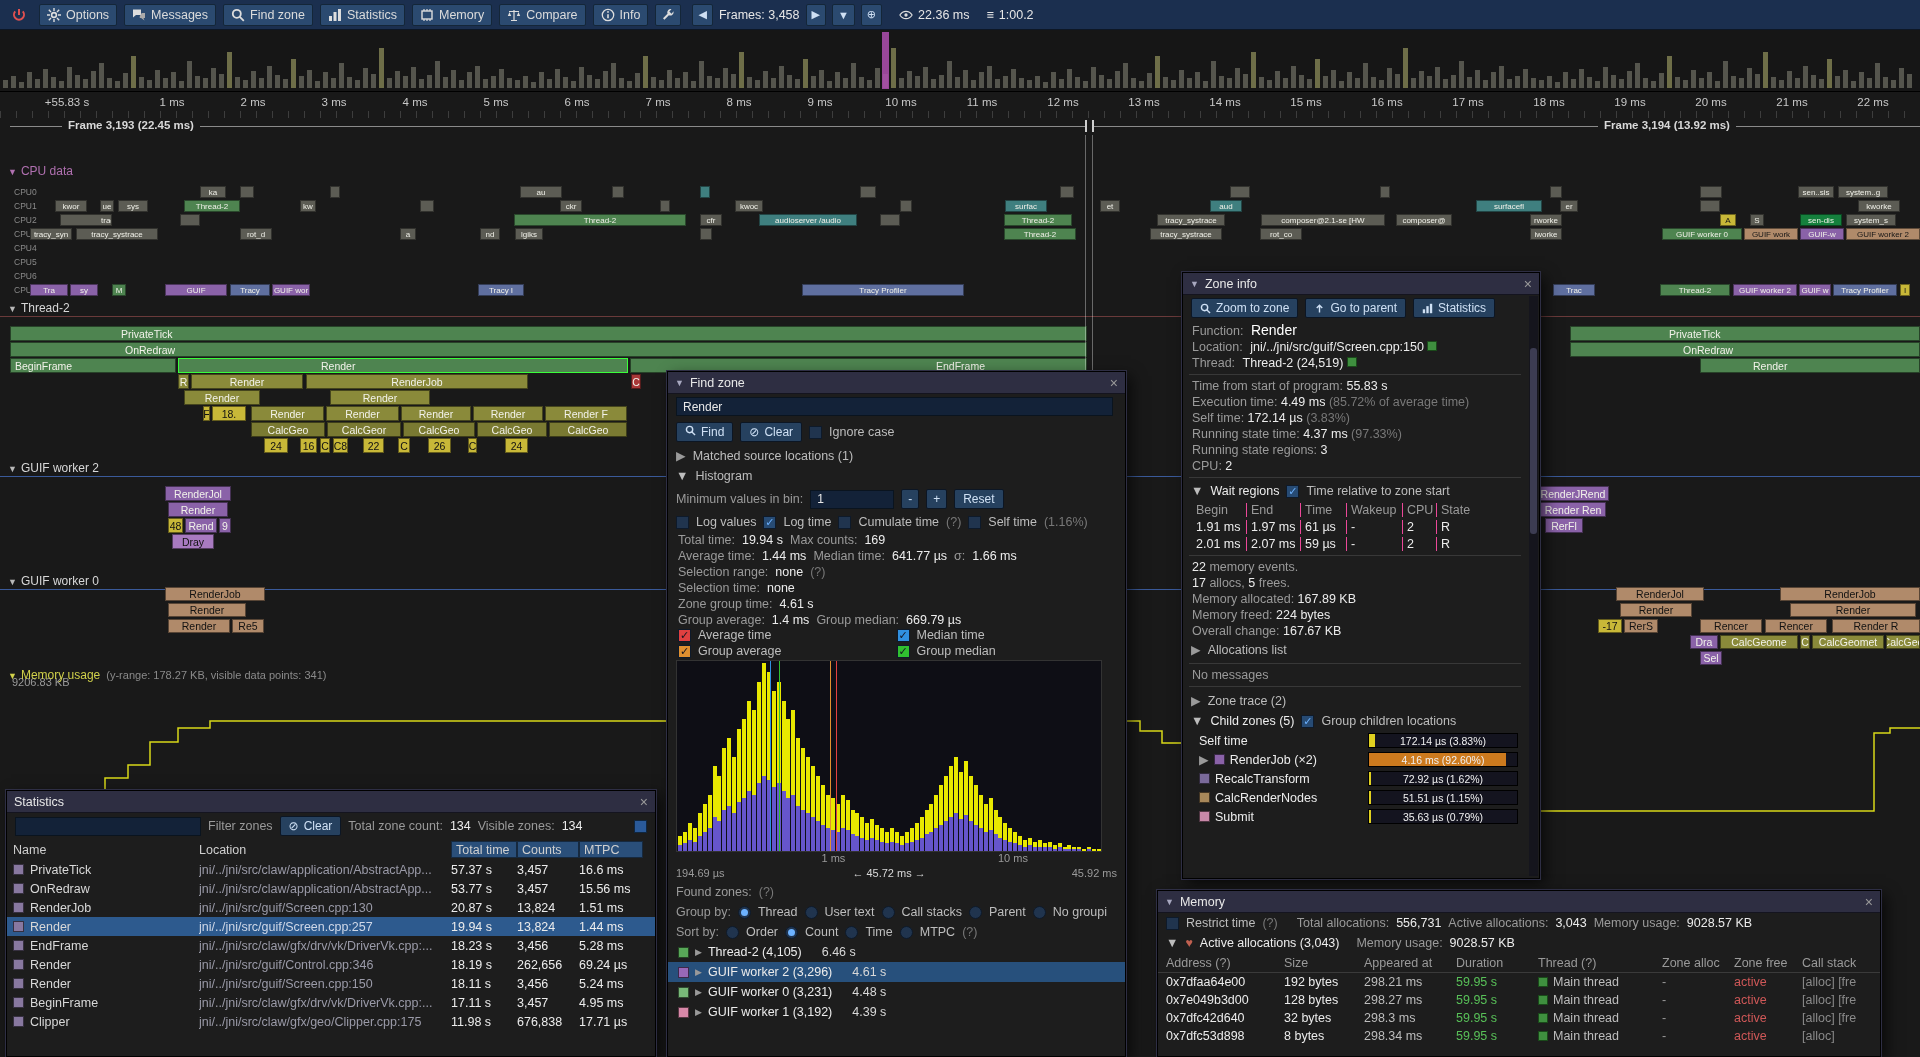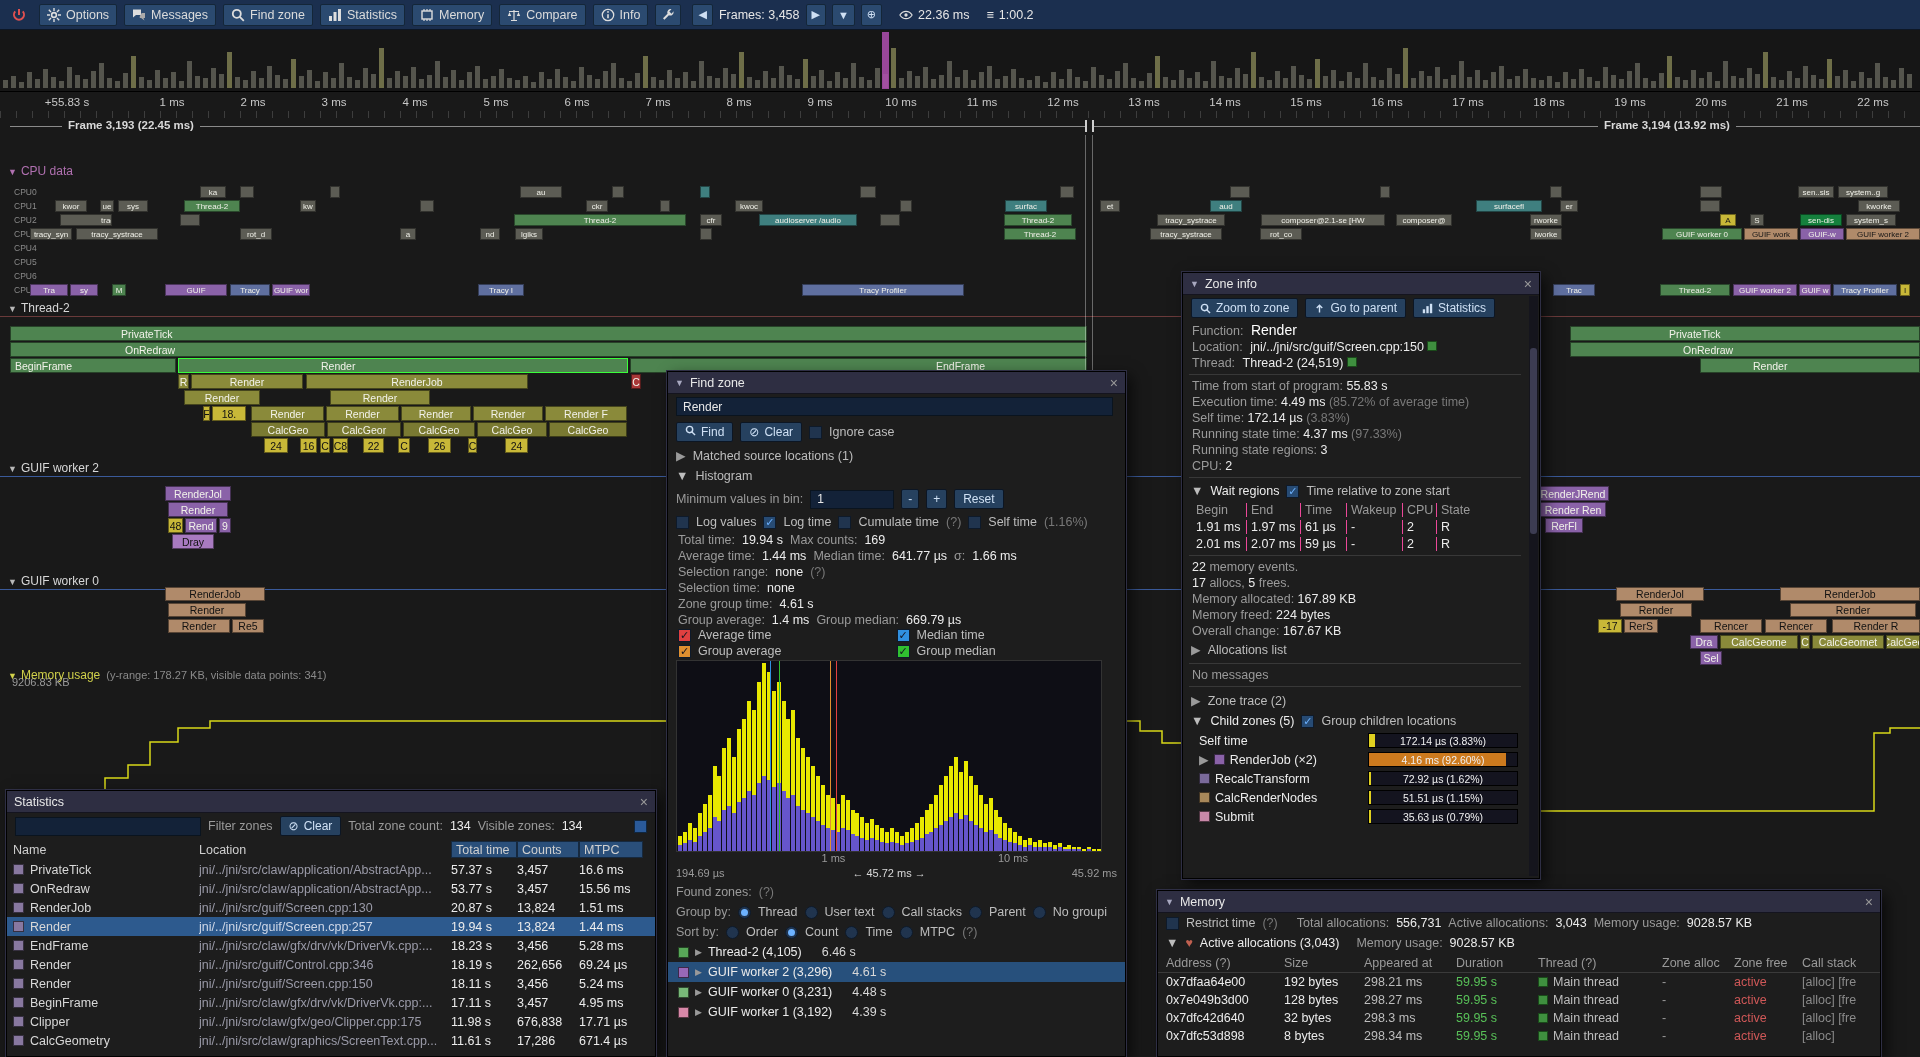--- a/index.html
+++ b/index.html
@@ -535,21 +535,21 @@
         <div class="cseg" style="left: 1700px; top: 51px; width: 22px; background: rgb(92, 92, 84); color: rgb(240, 240, 232);"></div>
         <div class="cseg" style="left: 1798px; top: 51px; width: 36px; background: rgb(92, 92, 84); color: rgb(240, 240, 232);">sen..sis</div>
         <div class="cseg" style="left: 1838px; top: 51px; width: 50px; background: rgb(92, 92, 84); color: rgb(240, 240, 232);">system..g</div>
         <div class="cpulabel" style="top: 66px;">CPU1</div>
         <div class="cseg" style="left: 55px; top: 65px; width: 32px; background: rgb(92, 92, 84); color: rgb(240, 240, 232);">kwor</div>
         <div class="cseg" style="left: 100px; top: 65px; width: 14px; background: rgb(92, 92, 84); color: rgb(240, 240, 232);">ue</div>
         <div class="cseg" style="left: 118px; top: 65px; width: 30px; background: rgb(92, 92, 84); color: rgb(240, 240, 232);">sys</div>
         <div class="cseg" style="left: 184px; top: 65px; width: 56px; background: rgb(78, 132, 80); color: rgb(240, 240, 232);">Thread-2</div>
         <div class="cseg" style="left: 300px; top: 65px; width: 16px; background: rgb(92, 92, 84); color: rgb(240, 240, 232);">kw</div>
         <div class="cseg" style="left: 420px; top: 65px; width: 14px; background: rgb(92, 92, 84); color: rgb(240, 240, 232);"></div>
-        <div class="cseg" style="left: 586px; top: 65px; width: 22px; background: rgb(92, 92, 84); color: rgb(240, 240, 232);">ckr</div>
+        <div class="cseg" style="left: 560px; top: 65px; width: 22px; background: rgb(92, 92, 84); color: rgb(240, 240, 232);">ckr</div>
         <div class="cseg" style="left: 660px; top: 65px; width: 10px; background: rgb(92, 92, 84); color: rgb(240, 240, 232);"></div>
         <div class="cseg" style="left: 735px; top: 65px; width: 28px; background: rgb(92, 92, 84); color: rgb(240, 240, 232);">kwoc</div>
         <div class="cseg" style="left: 900px; top: 65px; width: 12px; background: rgb(92, 92, 84); color: rgb(240, 240, 232);"></div>
         <div class="cseg" style="left: 1005px; top: 65px; width: 42px; background: rgb(63, 127, 127); color: rgb(240, 240, 232);">surfac</div>
         <div class="cseg" style="left: 1100px; top: 65px; width: 20px; background: rgb(92, 92, 84); color: rgb(240, 240, 232);">et</div>
         <div class="cseg" style="left: 1210px; top: 65px; width: 32px; background: rgb(63, 127, 127); color: rgb(240, 240, 232);">aud</div>
         <div class="cseg" style="left: 1476px; top: 65px; width: 66px; background: rgb(63, 127, 127); color: rgb(240, 240, 232);">surfacefl</div>
         <div class="cseg" style="left: 1560px; top: 65px; width: 18px; background: rgb(92, 92, 84); color: rgb(240, 240, 232);">er</div>
         <div class="cseg" style="left: 1700px; top: 65px; width: 20px; background: rgb(92, 92, 84); color: rgb(240, 240, 232);"></div>
         <div class="cseg" style="left: 1858px; top: 65px; width: 42px; background: rgb(92, 92, 84); color: rgb(240, 240, 232);">kworke</div>
@@ -817,30 +817,20 @@
         </div>
         <div class="strow">
           <div class="c name">
             <span class="sq" style="background: rgb(136, 120, 160);"></span>
             <span>Clipper</span>
           </div>
           <div class="c loc">jni/../jni/src/claw/gfx/geo/Clipper.cpp:175</div>
           <div class="c wv">11.98 s</div>
           <div class="c wv">676,838</div>
           <div class="c wv">17.71 µs</div>
-        </div>
-        <div class="strow">
-          <div class="c name">
-            <span class="sq" style="background: rgb(136, 120, 160);"></span>
-            <span>CalcGeometry</span>
-          </div>
-          <div class="c loc">jni/../jni/src/claw/graphics/ScreenText.cpp...</div>
-          <div class="c wv">11.61 s</div>
-          <div class="c wv">17,286</div>
-          <div class="c wv">671.4 µs</div>
         </div>
       </div>
   </div>
 
   <div class="win" id="win-find">
     <div class="wtitle">
       <span class="tri">▼</span>
       <span class="ttxt">Find zone</span>
       <span class="wclose">×</span>
     </div>

